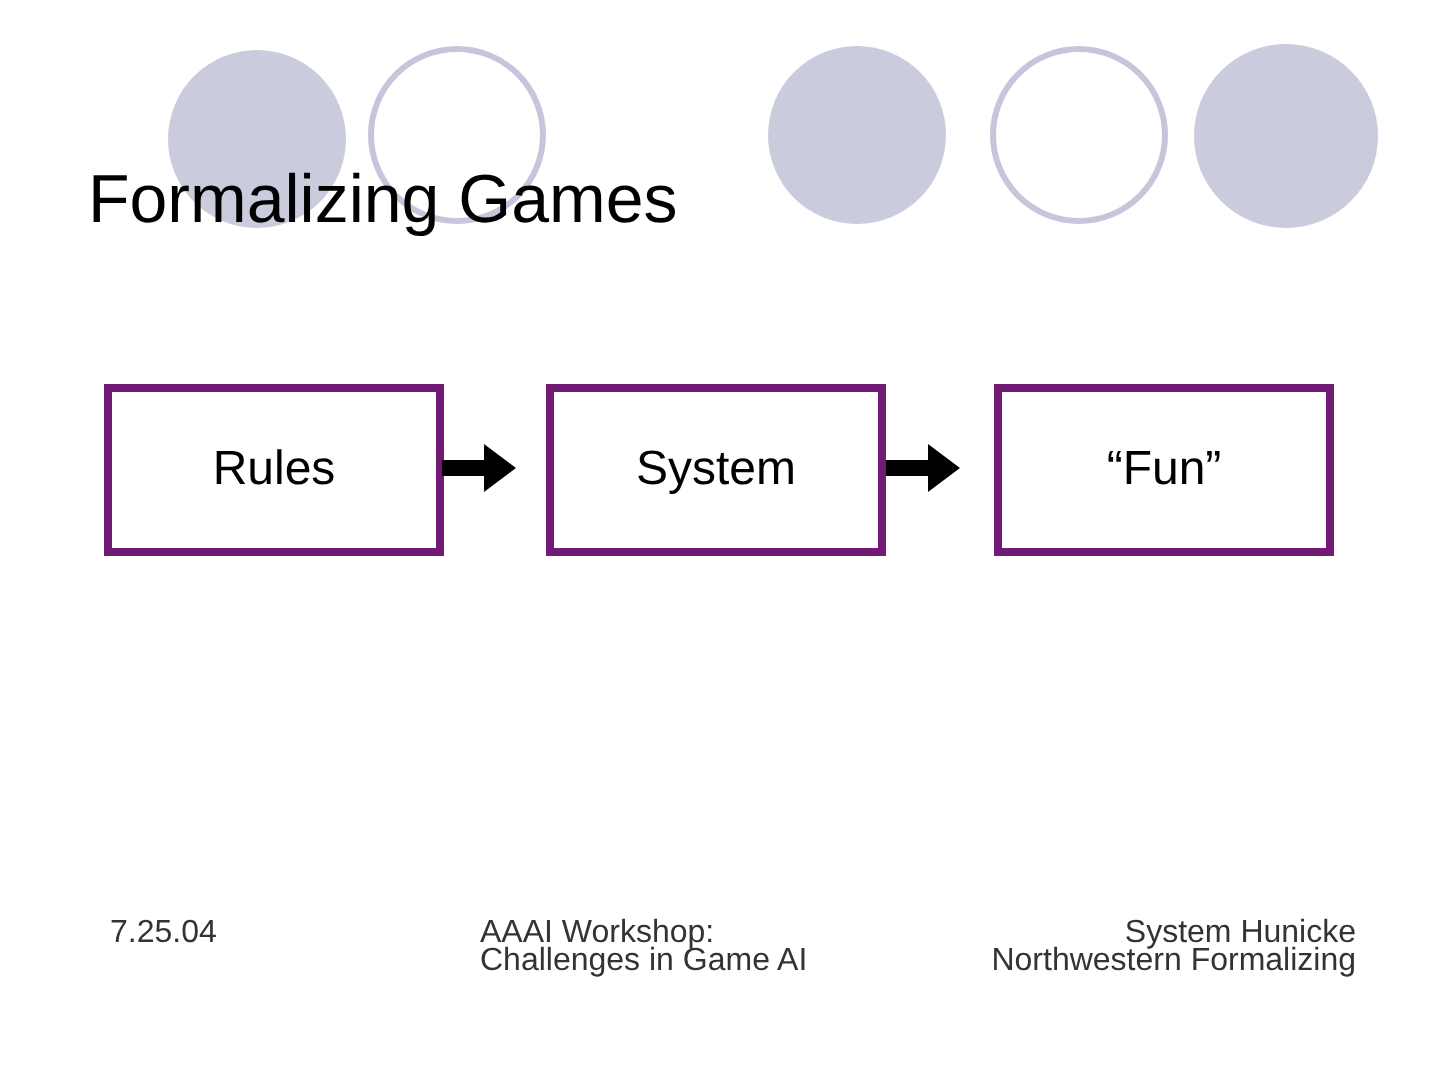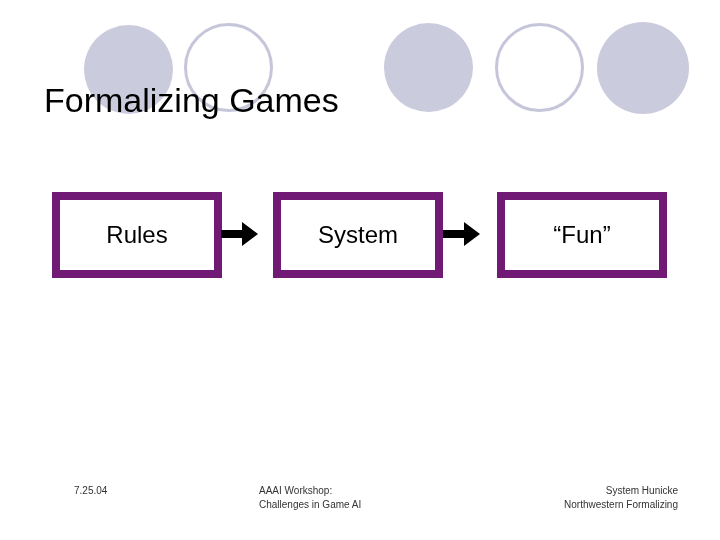--- a/index.html
+++ b/index.html
@@ -42,21 +42,21 @@
     white-space: nowrap;
     margin-top: 35px;
   }
 
   
   .flow-box {
     position: absolute;
     top: 192px;
     width: 170px;
     height: 86px;
-    border: 8px solid #701a75;
+    border: 4px solid #701a75;
     background: #ffffff;
     z-index: 2;
     display: flex;
     align-items: center;
     justify-content: center;
     font-size: 24px;
     color: #000000;
   }
   .box-rules  { left: 52px; }
   .box-system { left: 273px; }
@@ -68,26 +68,25 @@
     width: 38px;
     height: 36px;
     z-index: 2;
   }
   .arrow-1 { left: 221px; }
   .arrow-2 { left: 443px; }
 
   
   .footer-text {
     position: absolute;
-    top: 484px;
-    font-size: 10px;
+    top: 460px;
+    font-size: 16px;
     line-height: 14px;
     color: #333333;
     z-index: 2;
-    margin-left: 19px;
   }
   .footer-date   { left: 55px; text-align: left; }
   .footer-center { left: 240px; width: 240px; }
   .footer-right  { right: 42px; text-align: right; }
 </style>
 </head>
 <body>
 
 <div class="slide">
 

